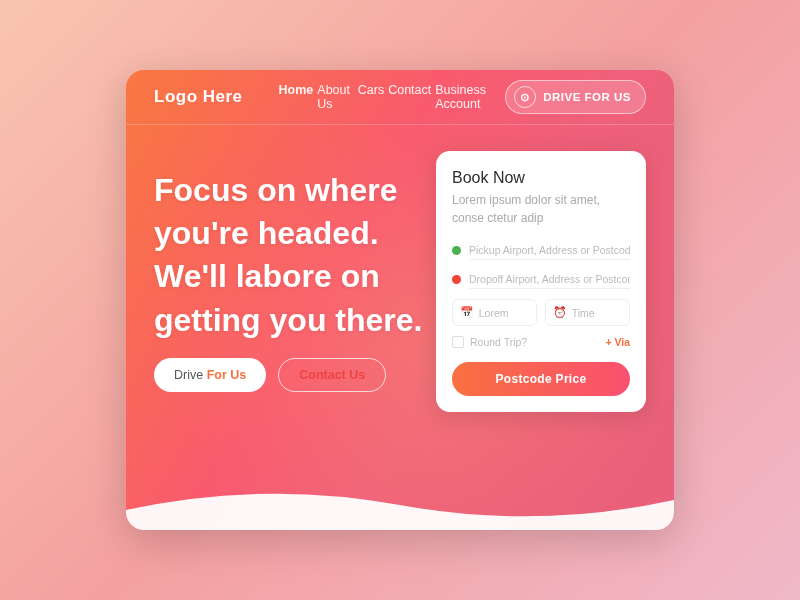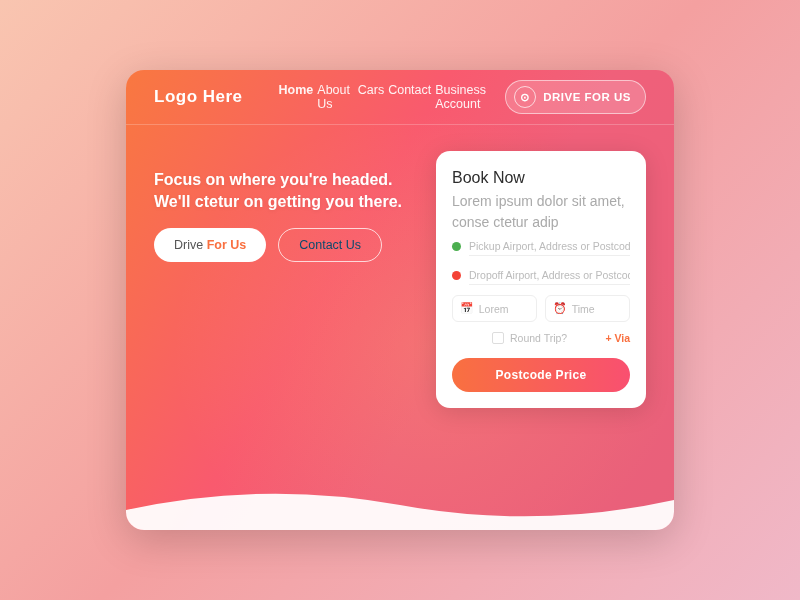--- a/index.html
+++ b/index.html
@@ -122,21 +122,21 @@
     }
 
     .hero-left {
       flex: 1;
       padding-top: 8px;
       max-width: 340px;
     }
 
     .hero-title {
       color: white;
-      font-size: 16px;
+      font-size: 32px;
       font-weight: 700;
       line-height: 1.35;
       margin-bottom: 16px;
       text-shadow: 0 1px 4px rgba(0,0,0,0.08);
     }
 
     .hero-desc {
       color: rgba(255,255,255,0.88);
       font-size: 12px;
       line-height: 1.7;
@@ -164,23 +164,23 @@
       color: #f97040;
       font-weight: 600;
     }
 
     .btn-contact {
       background: transparent;
       border: 1.5px solid rgba(255,255,255,0.75);
       border-radius: 22px;
       padding: 9px 20px;
       font-size: 12.5px;
-      font-weight: 400;
-      cursor: pointer;
-      color: #0c4a6e;
+      font-weight: 700;
+      cursor: pointer;
+      color: #ef4444;
     }
 
     
     .book-card {
       width: 210px;
       background: white;
       border-radius: 14px;
       padding: 18px 16px 16px 16px;
       box-shadow: 0 4px 24px rgba(0,0,0,0.13);
       flex-shrink: 0;
@@ -188,23 +188,23 @@
     }
 
     .book-title {
       font-size: 16px;
       font-weight: 400;
       color: #2d2d2d;
       margin-bottom: 4px;
     }
 
     .book-subtitle {
-      font-size: 14px;
+      font-size: 12px;
       color: #aaa;
-      margin-bottom: 4px;
+      margin-bottom: 14px;
       line-height: 1.5;
     }
 
     .input-row {
       display: flex;
       align-items: center;
       gap: 8px;
       margin-bottom: 10px;
     }
 
@@ -270,21 +270,20 @@
       display: flex;
       align-items: center;
       justify-content: space-between;
       margin-bottom: 14px;
     }
 
     .round-trip-left {
       display: flex;
       align-items: center;
       gap: 6px;
-      margin-left: 40px;
     }
 
     .checkbox-box {
       width: 12px;
       height: 12px;
       border: 1.5px solid #ddd;
       border-radius: 2px;
       background: white;
     }
 
@@ -352,21 +351,21 @@
     </button>
   </nav>
 
   <div class="nav-divider"></div>
 
   <div class="hero-content">
 
     <div class="hero-left">
       <h1 class="hero-title">
         <span>Focus on where you're headed.</span><br>
-        <span>We'll ctetur on getting you there.</span>
+        <span>We'll labore on getting you there.</span>
       </h1>
       <div class="hero-buttons">
         <button class="btn-drive">
           <span>Drive </span><span class="highlight">For Us</span>
         </button>
         <button class="btn-contact">Contact Us</button>
       </div>
     </div>
 
     <div class="book-card">

